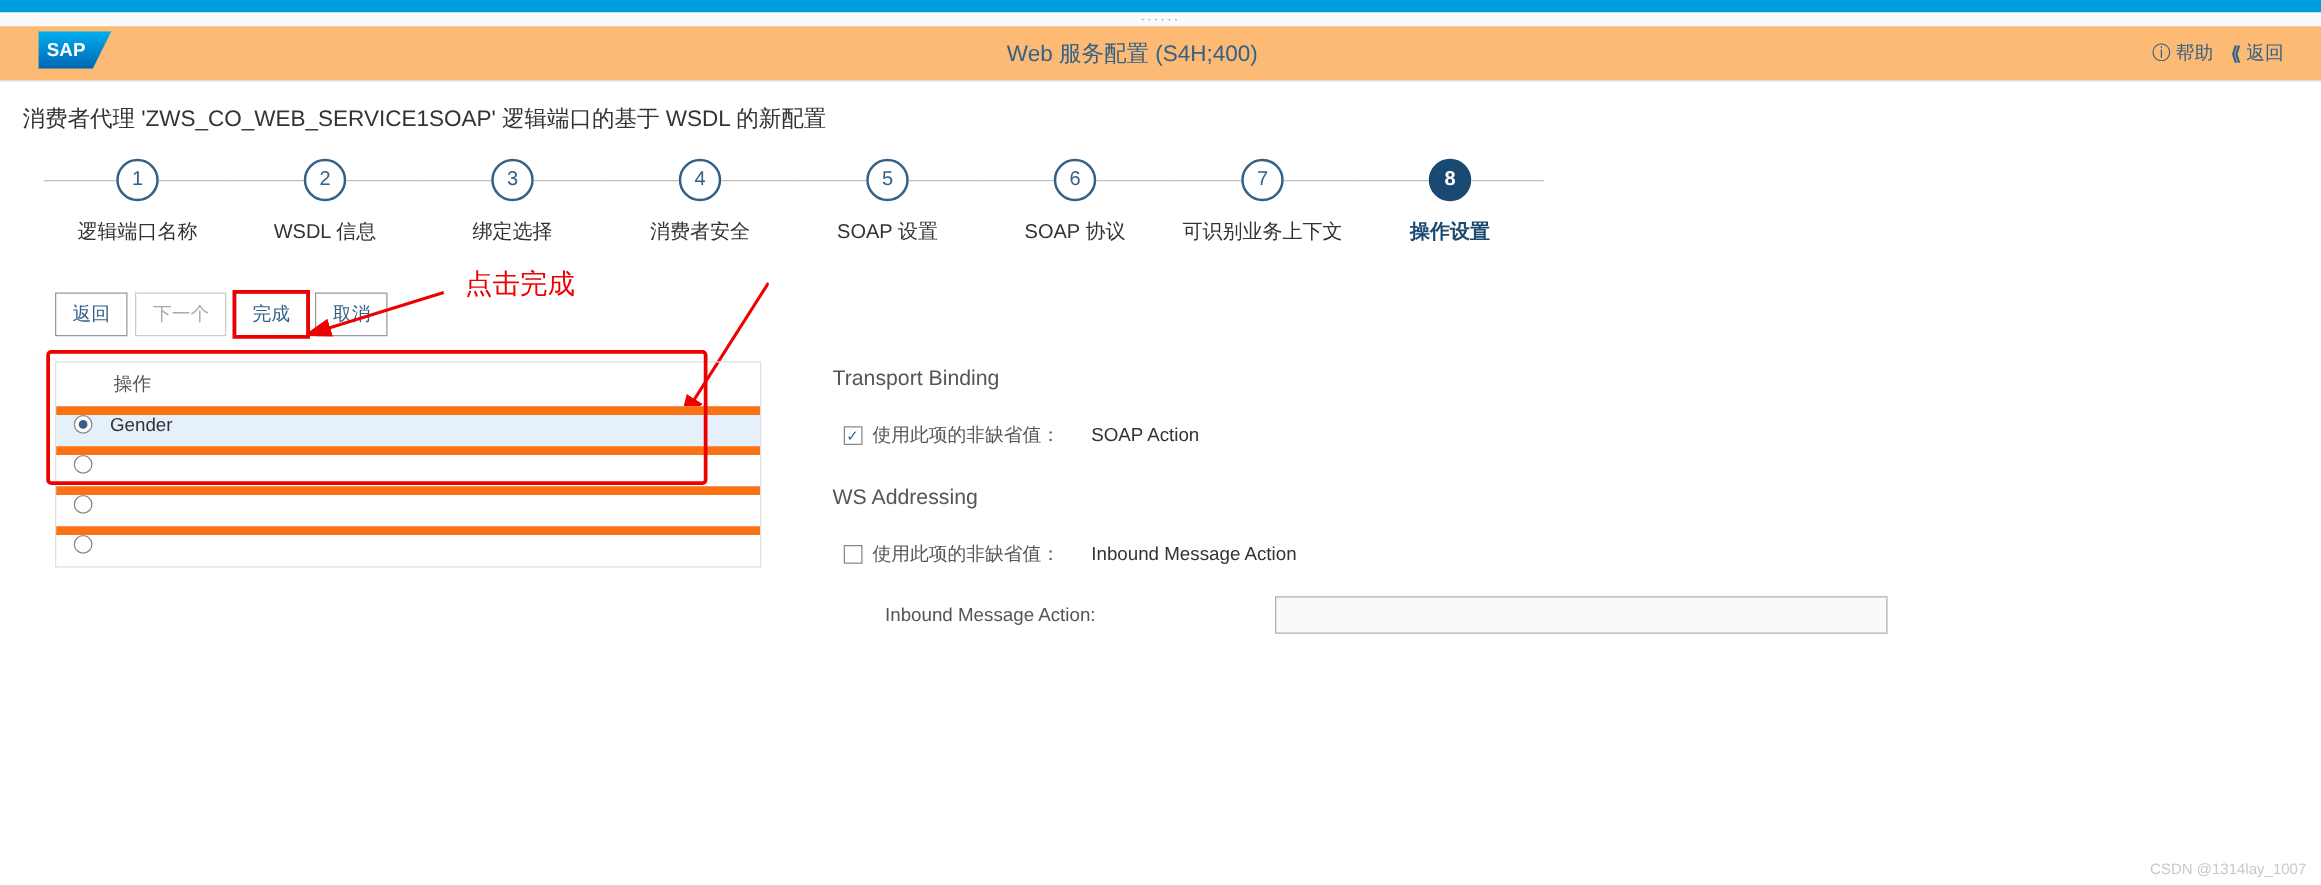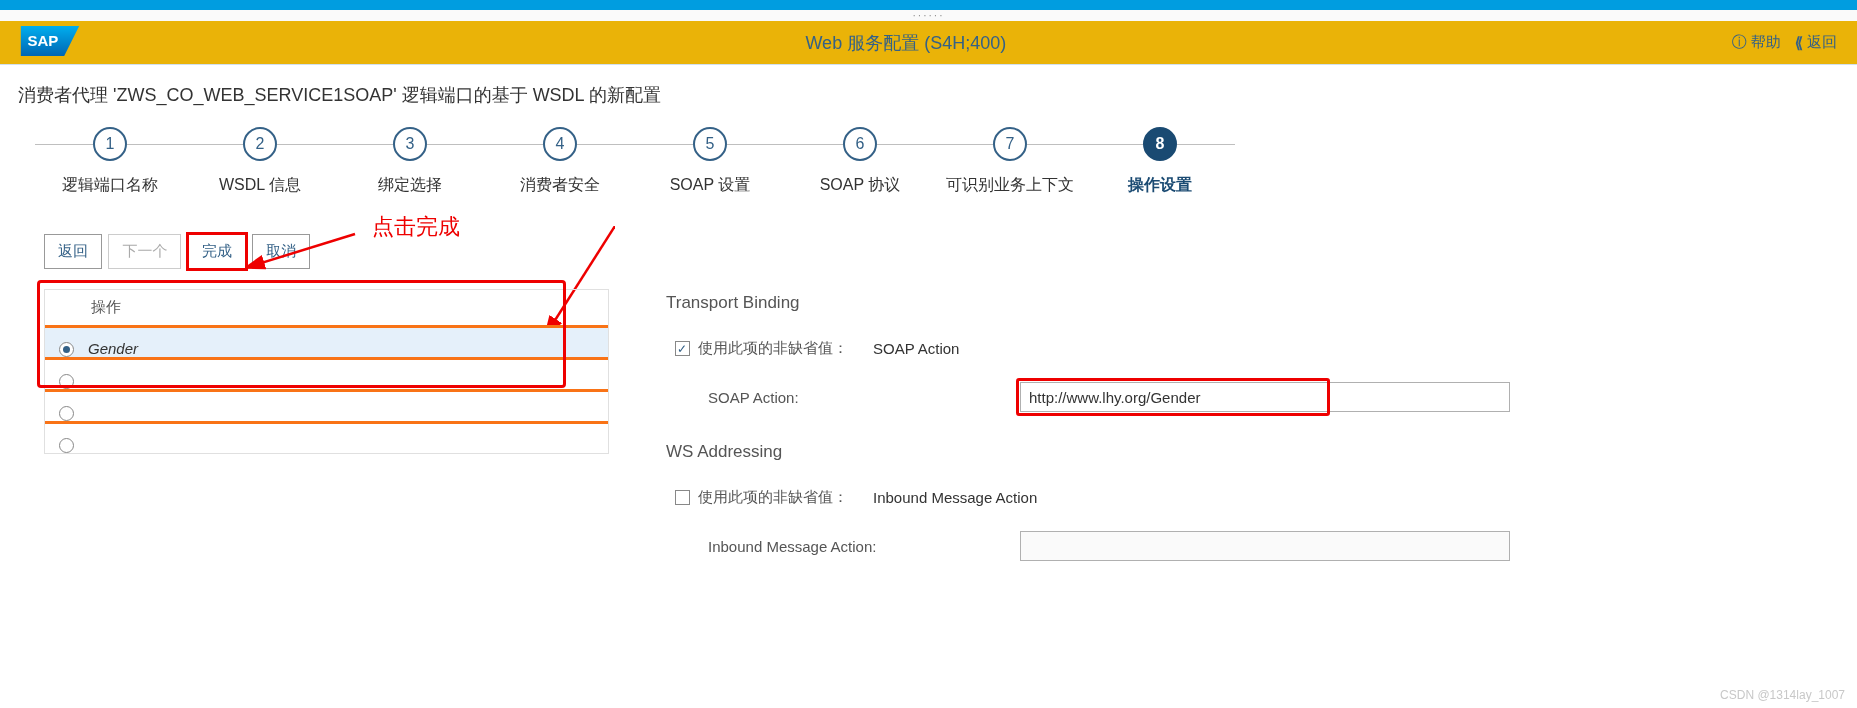--- a/index.html
+++ b/index.html
@@ -1,20 +1,20 @@
 <!DOCTYPE html>
 <html><head>
 <meta charset="utf-8">
 <style>
   * { box-sizing: border-box; margin: 0; padding: 0; }
   body { font-family: Arial, "Microsoft YaHei", sans-serif; background: #fff; width: 1857px; color: #333; }
   .top-bar { height: 10px; background: #009de0; }
   .drag-handle { text-align: center; color: #888; font-size: 10px; letter-spacing: 2px; background: #fafafa; }
   
-  .header { display: flex; align-items: center; background: #eab308; height: 44px; padding: 0 20px; border-bottom: 1px solid #d1e0ee; }
+  .header { display: flex; align-items: center; background: #fdba74; height: 44px; padding: 0 30px; border-bottom: 1px solid #d1e0ee; }
   .logo { width: 60px; }
   .logo svg { width: 60px; height: 30px; }
   .title-wrap { flex: 1; text-align: center; color: #346187; font-size: 18px; }
   .header-right { display: flex; align-items: center; gap: 14px; color: #346187; font-size: 15px; }
   .header-right a { display: inline-flex; align-items: center; gap: 4px; cursor: pointer; }
   
   .subtitle { padding: 18px 18px 10px 18px; font-size: 18px; color: #333; }
   
   .wizard { display: flex; align-items: flex-start; padding: 10px 35px 20px 35px; }
   .step { display: flex; flex-direction: column; align-items: center; width: 150px; }
@@ -33,21 +33,21 @@
   .toolbar button { background: #fff; border: 1px solid #999; color: #346187; font-size: 15px; padding: 7px 13px; margin-right: 2px; cursor: pointer; }
   .toolbar button:disabled { color: #aaa; border-color: #ccc; cursor: default; }
   .btn-highlight { outline: 3px solid #e00; outline-offset: -1px; }
   
   .columns { display: flex; padding: 20px 0 0 44px; gap: 57px; }
   .left-col { width: 565px; }
   .right-col { flex: 1; padding-right: 30px; }
   
   .op-table { border: 1px solid #e0e0e0; font-size: 15px; position: relative; }
   .op-header { padding: 8px 10px 8px 46px; color: #555; }
-  .op-row { display: flex; align-items: flex-end; height: 32px; border-top: 3px solid #f97316; padding-left: 14px; font-style: italic; }
+  .op-row { display: flex; align-items: flex-start; height: 32px; border-top: 7px solid #f97316; padding-left: 14px; }
   .op-row.selected { background: #e5f0fa; }
   .radio { width: 15px; height: 15px; border: 1px solid #888; border-radius: 50%; display: inline-flex; align-items: center; justify-content: center; margin-right: 14px; background:#fff;}
   .radio.checked::after { content: ""; width: 7px; height: 7px; border-radius: 50%; background: #346187; }
   .op-label { color: #333; }
   .table-redbox { position: absolute; border: 3px solid #e00; left: -8px; top: -10px; width: 529px; height: 108px; pointer-events: none; border-radius: 4px;}
   
   .section-title { font-size: 17px; color: #555; margin: 4px 0 26px 0; }
   .form-row { display: flex; align-items: center; margin-bottom: 24px; font-size: 15px; }
   .check-wrap { width: 32px; display:flex; justify-content:center;}
   .checkbox { width: 15px; height: 15px; border: 1px solid #888; display: inline-flex; align-items: center; justify-content: center; color: #346187; font-size: 12px; }
@@ -202,28 +202,20 @@
 
   <div class="right-col">
     <div class="section-title">Transport Binding</div>
     <div class="form-row">
       <span class="check-wrap">
           <span class="checkbox checked"></span>
         </span>
       <span class="row-label" style="width:175px">使用此项的非缺省值：</span>
       <span class="row-static">SOAP Action</span>
     </div>
-    <div class="form-row">
-      <span class="check-wrap"></span>
-      <span class="row-label" style="width:322px;padding-left:10px">SOAP Action:</span>
-      <span class="input-cell">
-        <div class="input-redbox"></div>
-        <input class="text-input" value="http://www.lhy.org/Gender" style="">
-      </span>
-    </div>
 
     <div class="section-title" style="margin-top:30px">WS Addressing</div>
     <div class="form-row">
       <span class="check-wrap">
           <span class="checkbox"></span>
         </span>
       <span class="row-label" style="width:175px">使用此项的非缺省值：</span>
       <span class="row-static">Inbound Message Action</span>
     </div>
     <div class="form-row">

